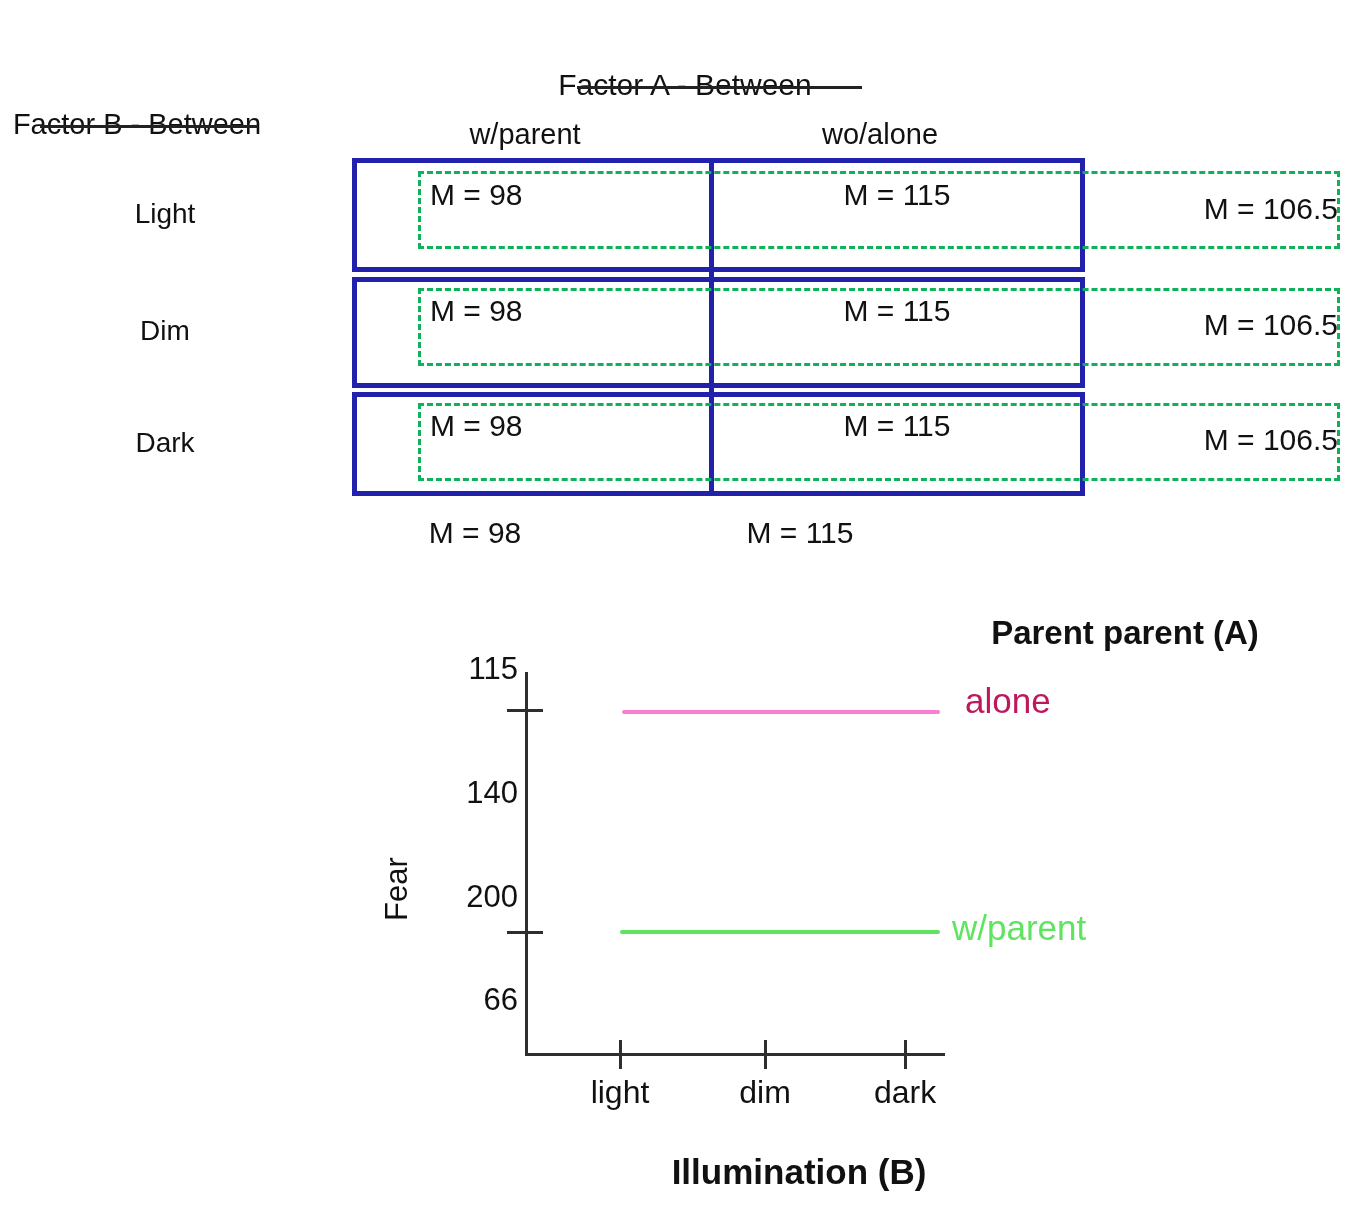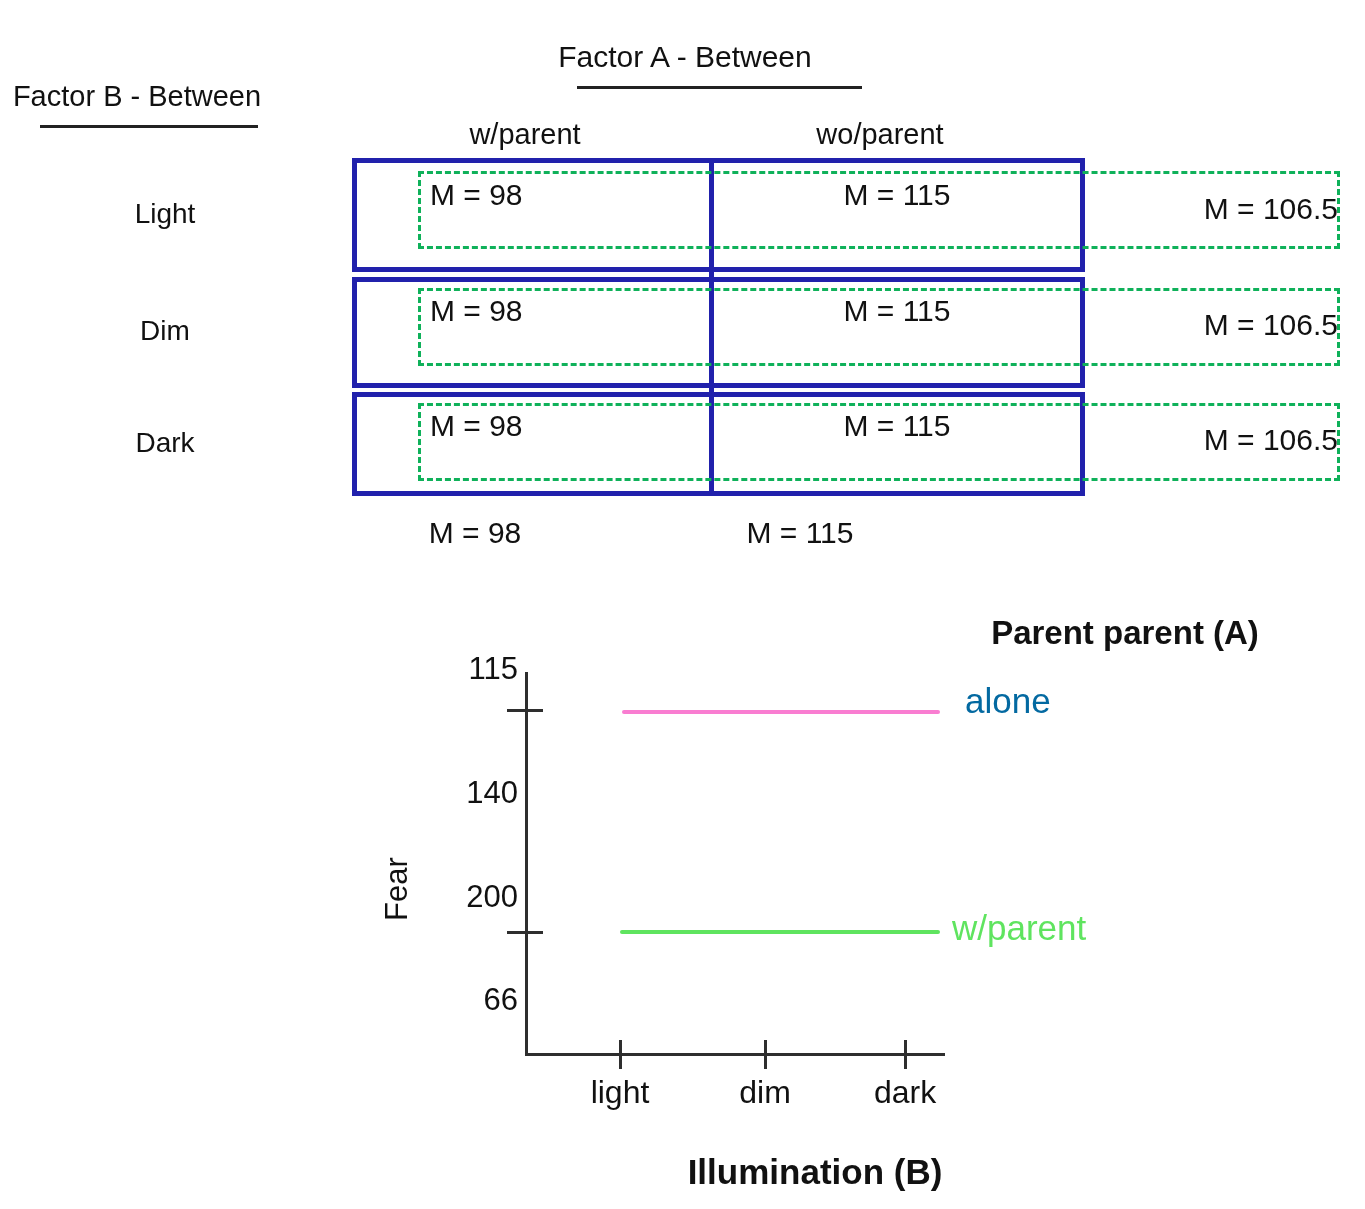--- a/index.html
+++ b/index.html
@@ -3,21 +3,21 @@
 <meta charset="utf-8">
 <style>
   html,body{margin:0;padding:0;background:#ffffff;}
   .canvas{
     position:relative;width:1365px;height:1209px;background:#ffffff;overflow:hidden;
     font-family:"Liberation Sans", sans-serif;color:#111;
   }
   .txt{position:absolute;white-space:nowrap;}
   .center{text-align:center;}
   
-  .factor-title{font-size:29px;color:#111;}
+  .factor-title{font-size:29px;color:#111;margin-top:28px;}
   .rule{position:absolute;height:3px;background:#222;}
   .col-header{font-size:29px;}
   .row-box{position:absolute;left:352px;width:733px;border:5px solid #2121AC;box-sizing:border-box;background:transparent;}
   .col-divider{position:absolute;left:709px;top:158px;width:5px;height:338px;background:#2121AC;}
   .green-box{position:absolute;left:418px;width:922px;height:78px;border:3px dashed #0FB15A;box-sizing:border-box;background:transparent;}
   .row-label{position:absolute;left:75px;width:180px;font-size:28px;text-align:center;}
   .cell-a{position:absolute;left:430px;width:300px;font-size:30px;text-align:left;}
   .cell-b{position:absolute;left:714px;width:366px;font-size:30px;text-align:center;}
   .row-mean{position:absolute;left:1090px;width:248px;font-size:30px;text-align:right;}
   .col-mean{position:absolute;width:280px;font-size:30px;text-align:center;top:516px;}
@@ -36,21 +36,21 @@
 
 <div class="canvas">
 
   <div class="txt factor-title center" style="left:12px;top:80px;width:250px;">Factor B - Between</div>
   <div class="rule" style="left:40px;top:125px;width:218px;"></div>
 
   <div class="txt factor-title center" style="left:520px;top:40px;width:330px;font-size:30px;">Factor A - Between</div>
   <div class="rule" style="left:577px;top:86px;width:285px;"></div>
 
   <div class="txt col-header center" style="left:420px;top:118px;width:210px;">w/parent</div>
-  <div class="txt col-header center" style="left:770px;top:118px;width:220px;">wo/parent</div>
+  <div class="txt col-header center" style="left:770px;top:118px;width:220px;">wo/alone</div>
 
   <div class="row-box" style="top: 158px; height: 114px; border-color: rgb(33, 33, 172);"></div>
   <div class="row-box" style="top: 277px; height: 111px; border-color: rgb(33, 33, 172);"></div>
   <div class="row-box" style="top: 392px; height: 104px; border-color: rgb(33, 33, 172);"></div>
   <div class="col-divider" style="background-color: rgb(33, 33, 172);"></div>
 
   <div class="green-box" style="top: 171px; border-color: rgb(15, 177, 90);"></div>
   <div class="green-box" style="top: 288px; border-color: rgb(15, 177, 90);"></div>
   <div class="green-box" style="top: 403px; border-color: rgb(15, 177, 90);"></div>
 
@@ -86,22 +86,22 @@
   <div class="ytick-label" style="top:651px;">115</div>
   <div class="ytick-label" style="top:775px;">140</div>
   <div class="ytick-label" style="top:879px;">200</div>
   <div class="ytick-label" style="top:982px;">66</div>
 
   <div class="xtick-label" style="left:560px;">light</div>
   <div class="xtick-label" style="left:705px;">dim</div>
   <div class="xtick-label" style="left:845px;">dark</div>
 
   <div class="txt" style="left:397px;top:889px;font-size:31px;transform:translate(-50%,-50%) rotate(-90deg);">Fear</div>
-  <div class="axis-title center" style="left:600px;top:1152px;width:430px;text-align:center;">Illumination (B)</div>
+  <div class="axis-title center" style="left:584px;top:1152px;width:430px;text-align:center;">Illumination (B)</div>
 
   <div class="series-line" style="left: 622px; top: 710px; width: 318px; background-color: rgb(249, 125, 209);"></div>
   <div class="series-line" style="left: 620px; top: 930px; width: 320px; background-color: rgb(95, 228, 95);"></div>
 
   <div class="legend-title">Parent parent (A)</div>
-  <div class="legend-label" style="left: 965px; top: 681px; color: #0369a1;">alone</div>
+  <div class="legend-label" style="left: 965px; top: 681px; color: #be185d;">alone</div>
   <div class="legend-label" style="left: 952px; top: 908px; color: rgb(95, 228, 95);">w/parent</div>
 
 </div>
 
 </body></html>

